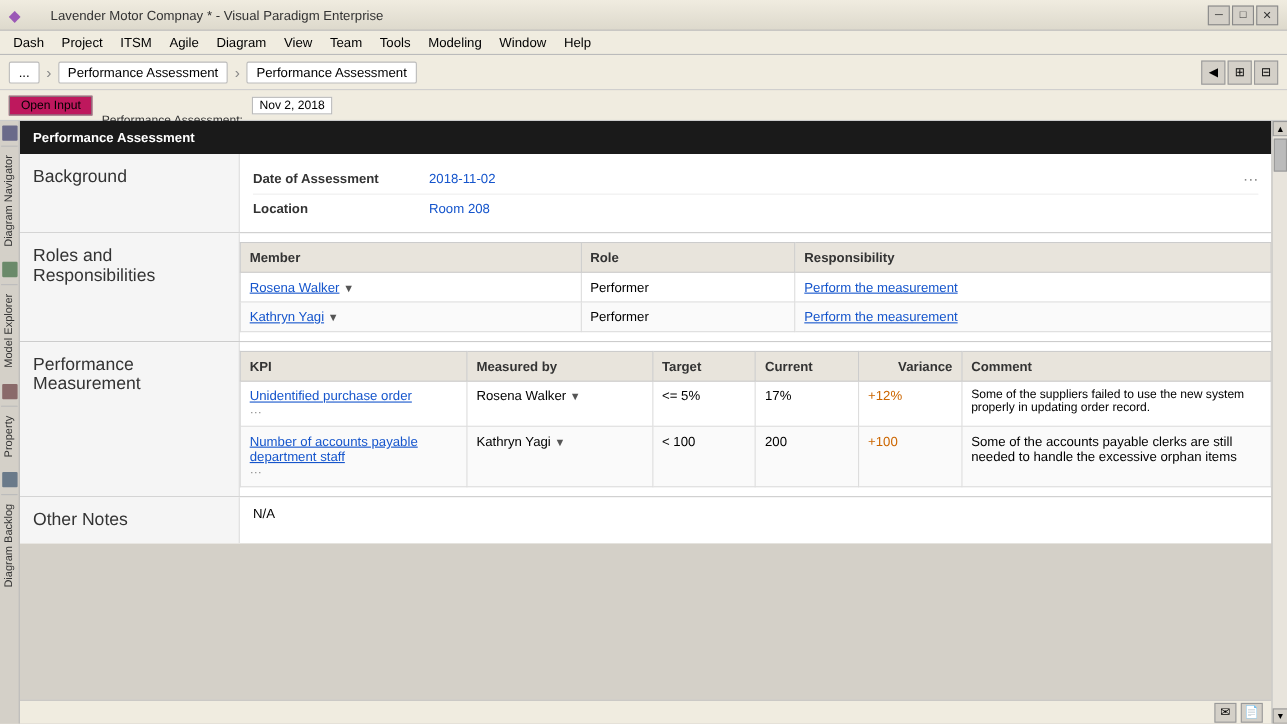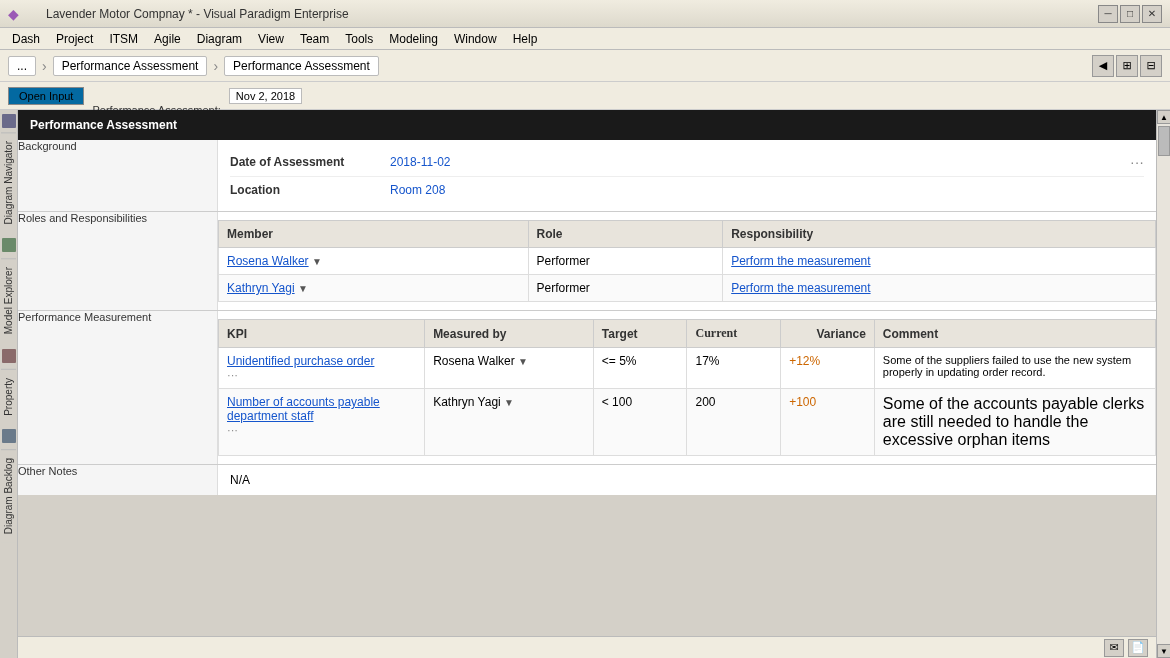--- a/index.html
+++ b/index.html
@@ -76,21 +76,21 @@
     .second-toolbar {
       background: #f0ece0;
       height: 28px;
       display: flex;
       align-items: center;
       padding: 0 8px;
       border-bottom: 1px solid #ccc;
       gap: 8px;
     }
     .open-input-btn {
-      background: #0369a1;
+      background: #be185d;
       border: 1px solid #888;
       padding: 2px 10px;
       font-size: 11px;
       cursor: pointer;
       color: #000;
     }
     .assessment-label { font-size: 11px; color: #333; margin-top: 28px; }
     .assessment-date {
       background: white;
       border: 1px solid #bbb;
@@ -114,21 +114,22 @@
     }
 
     .section-body {
       border-bottom: 1px solid #ccc;
       display: flex;
     }
 
     .section-label {
       width: 200px;
       min-width: 200px;
-      font-size: 11px;
+      padding: 12px;
+      font-size: 16px;
       color: #333;
       background: #f5f5f5;
       border-right: 1px solid #ddd;
     }
 
     .section-content {
       flex: 1;
       padding: 8px 12px;
     }
 
@@ -407,21 +408,21 @@
 
           <div class="section-body">
             <div class="section-label">Performance Measurement</div>
             <div class="section-content" style="padding: 8px 0;">
               <table class="data-table">
                 <thead>
                   <tr>
                     <th style="width:22%;">KPI</th>
                     <th style="width:18%;">Measured by</th>
                     <th style="width:10%;">Target</th>
-                    <th style="width:10%;font-family:Liberation Serif, serif;">Current</th>
+                    <th style="width:10%;">Current</th>
                     <th style="width:10%;text-align:right;">Variance</th>
                     <th style="width:30%;">Comment</th>
                   </tr>
                 </thead>
                 <tbody>
                   <tr>
                     <td>
                       <span class="link-text">Unidentified purchase order</span>
                       <br><span class="dots-cell">···</span>
                     </td>
@@ -439,21 +440,21 @@
                       <span class="link-text">Number of accounts payable department staff</span>
                       <br><span class="dots-cell">···</span>
                     </td>
                     <td>
                       <span>Kathryn Yagi</span>
                       <span class="dropdown-arrow"> ▼</span>
                     </td>
                     <td>&lt; 100</td>
                     <td>200</td>
                     <td style="color:#cc6600;">+100</td>
-                    <td style="font-size:16px;">Some of the accounts payable clerks are still needed to handle the excessive orphan items</td>
+                    <td style="font-size:12px;">Some of the accounts payable clerks are still needed to handle the excessive orphan items</td>
                   </tr>
                 </tbody>
               </table>
             </div>
           </div>
 
           <div class="section-body" style="border-bottom:none;">
             <div class="section-label">Other Notes</div>
             <div class="section-content">
               <span>N/A</span>

